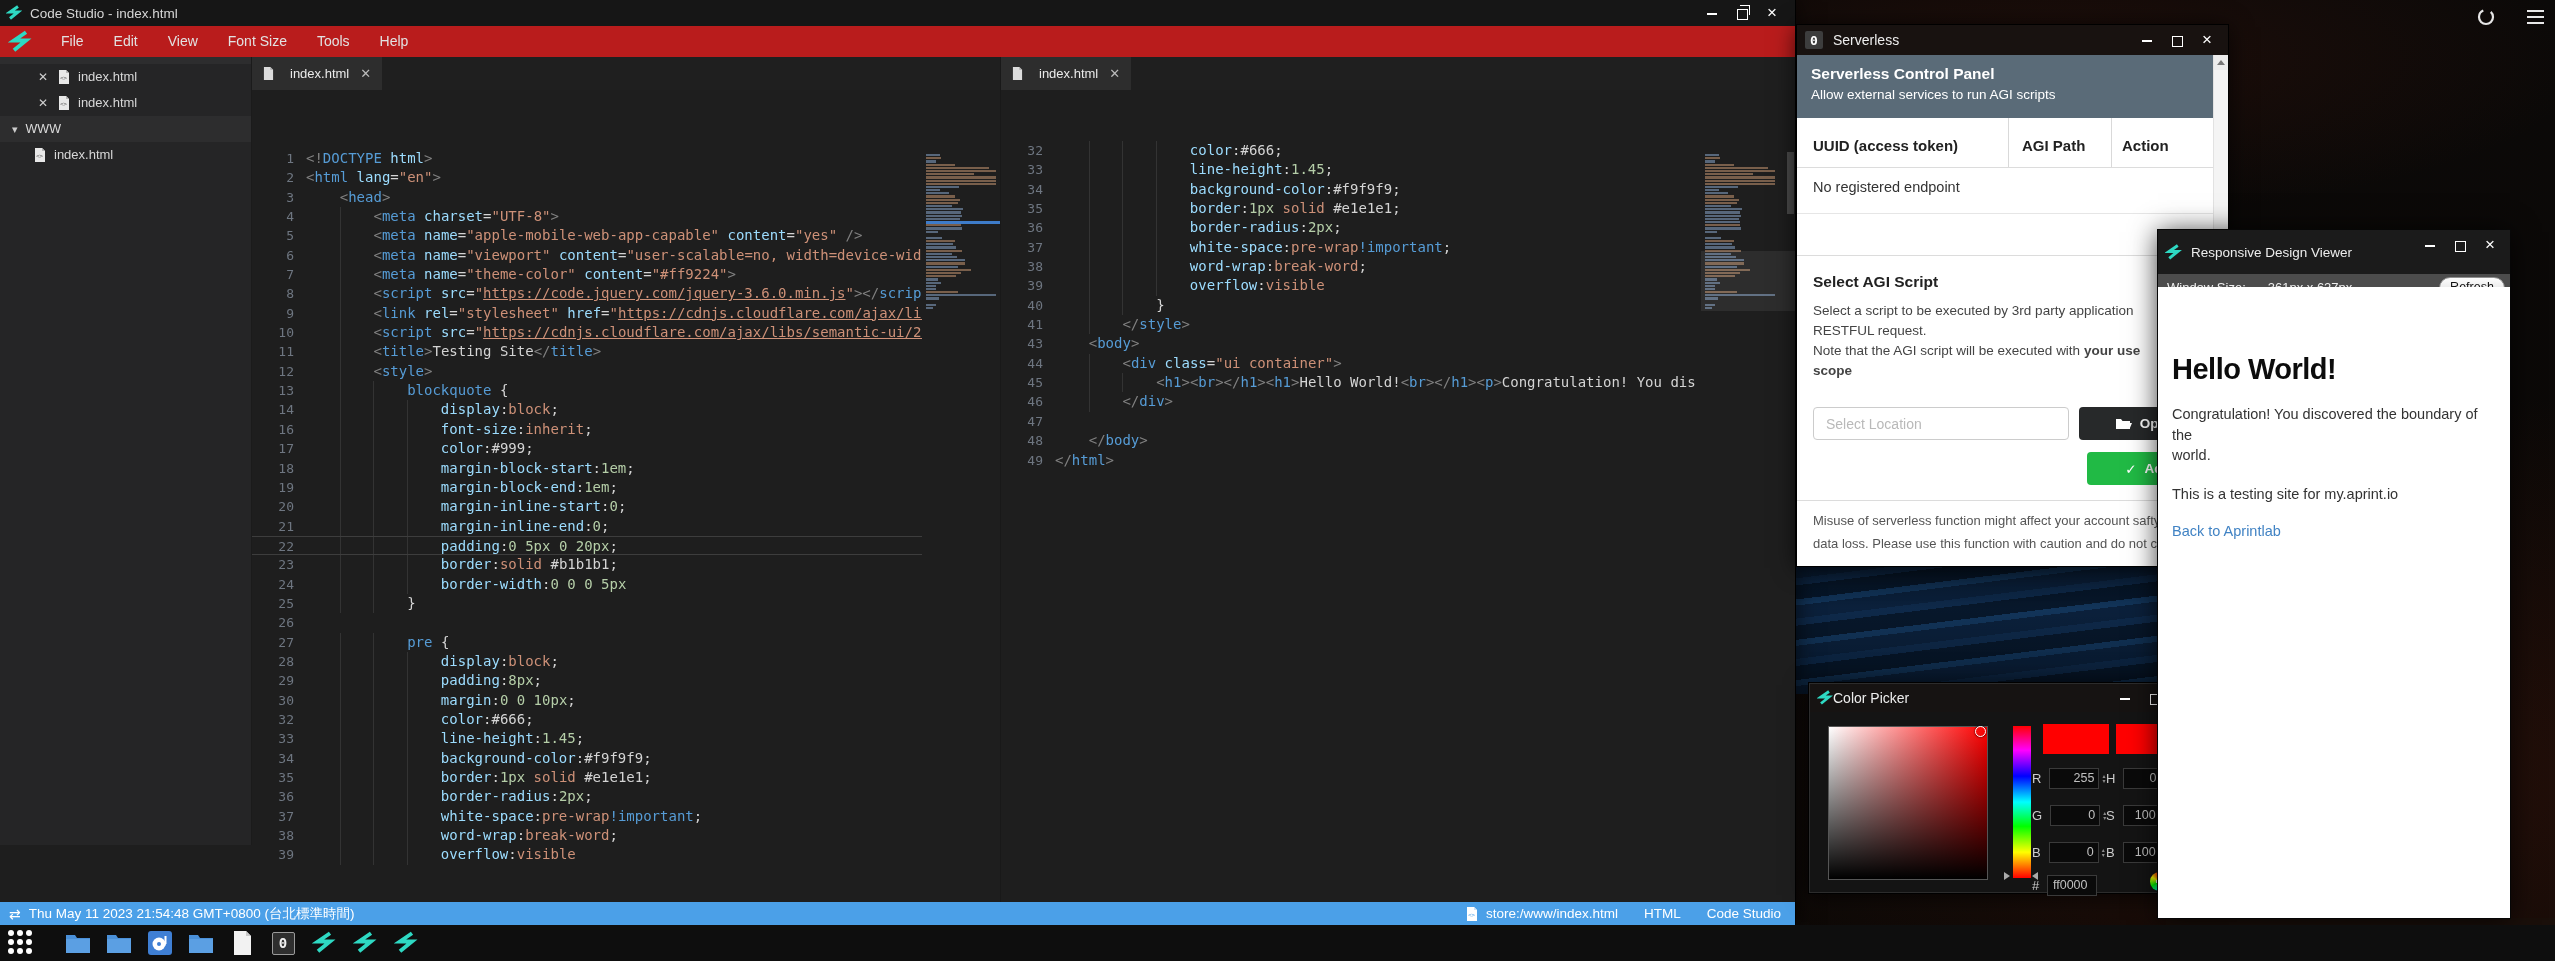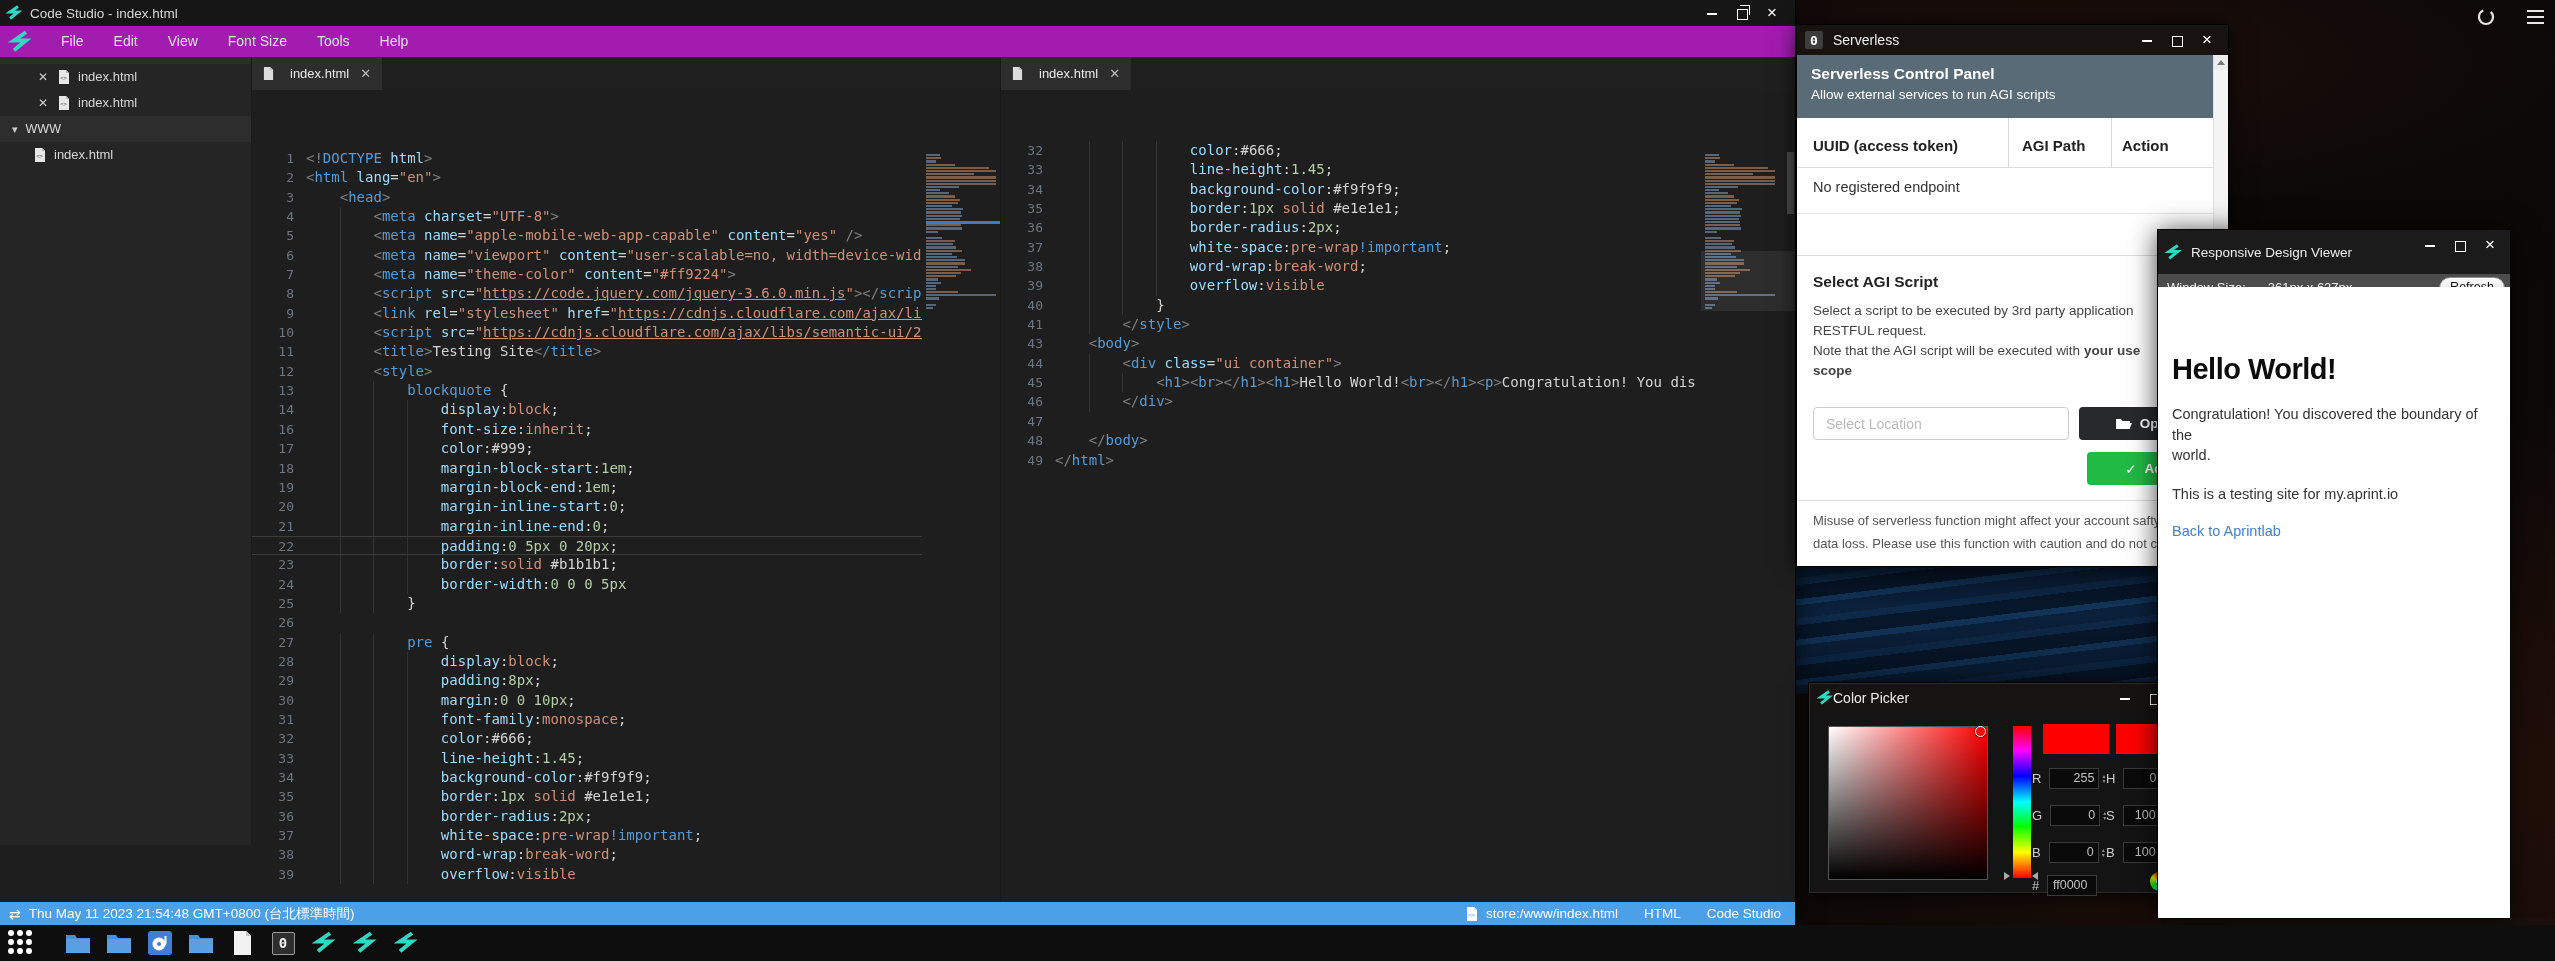--- a/index.html
+++ b/index.html
@@ -25,21 +25,21 @@
   .ctl-box{display:inline-block;width:9px;height:9px;border:1.4px solid #fff;vertical-align:middle}
   .ctl-restore{position:relative;display:inline-block;width:9px;height:9px;border:1.4px solid #fff;vertical-align:middle}
   .ctl-restore:before{content:"";position:absolute;left:2px;top:-5px;width:9px;height:9px;border:1.4px solid #fff;border-bottom:none;border-left:none}
   .ctl-min-bar{display:inline-block;width:10px;height:2px;background:#fff;vertical-align:middle}
   
   #cs{left:0;top:0;width:1795px;height:925px;background:#1e1e1e}
   #cs-titlebar{left:0;top:0;width:1795px;height:26px;background:#161616;display:flex;align-items:center}
   #cs-titlebar .t{color:#d6d6d6;font-size:13.5px;margin-left:8px}
   #cs-controls{position:absolute;right:8px;top:0;display:flex;height:26px;align-items:center}
   #cs-controls .ctl{line-height:26px}
-  #cs-menubar{left:0;top:26px;width:1795px;height:31px;background:#a21caf;display:flex;align-items:center}
+  #cs-menubar{left:0;top:26px;width:1795px;height:31px;background:#b91c1c;display:flex;align-items:center}
   .menu-item{color:#e2e2e2;font-size:14px;padding:0 15px;height:31px;line-height:31px}
   
   #sidebar{left:0;top:57px;width:252px;height:845px;background:#252526;border-right:1px solid #1b1b1b;box-sizing:border-box}
   #sb-head{padding:12px 0 0 10px;color:#c5c5c5;font-size:12.5px;height:26px}
   .sb-sec{height:26px;line-height:26px;background:#2d2d2e;color:#dcdcdc;font-size:12.5px;display:flex;align-items:center}
   .sb-sec .chev{margin:0 8px 0 12px;color:#cccccc;font-size:11px}
   .sb-item{height:26px;line-height:26px;color:#d7d7d7;font-size:13px;display:flex;align-items:center}
   .sb-x{color:#d0d0d0;font-size:12px;margin:0 10px 0 38px;width:10px}
   .sb-item.nox .fico{margin-left:34px}
   .fico{width:12px;height:14px;margin-right:8px;flex:none}
@@ -277,21 +277,20 @@
         <div class="code-row"><span class="gut">21</span><span class="codetxt"><span class="tk-o">                </span><span class="tk-p">margin-inline-end</span><span class="tk-o">:</span><span class="tk-n">0</span><span class="tk-o">;</span></span><i class="guide" style="left: 87.7px;"></i><i class="guide" style="left: 121.4px;"></i><i class="guide" style="left: 155.1px;"></i></div>
         <div class="code-row active"><span class="gut">22</span><span class="codetxt"><span class="tk-o">                </span><span class="tk-p">padding</span><span class="tk-o">:</span><span class="tk-n">0 5px 0 20px</span><span class="tk-o">;</span></span><i class="guide" style="left: 87.7px;"></i><i class="guide" style="left: 121.4px;"></i><i class="guide" style="left: 155.1px;"></i></div>
         <div class="code-row"><span class="gut">23</span><span class="codetxt"><span class="tk-o">                </span><span class="tk-p">border</span><span class="tk-o">:</span><span class="tk-v">solid</span><span class="tk-d"> #b1b1b1</span><span class="tk-o">;</span></span><i class="guide" style="left: 87.7px;"></i><i class="guide" style="left: 121.4px;"></i><i class="guide" style="left: 155.1px;"></i></div>
         <div class="code-row"><span class="gut">24</span><span class="codetxt"><span class="tk-o">                </span><span class="tk-p">border-width</span><span class="tk-o">:</span><span class="tk-n">0 0 0 5px</span></span><i class="guide" style="left: 87.7px;"></i><i class="guide" style="left: 121.4px;"></i><i class="guide" style="left: 155.1px;"></i></div>
         <div class="code-row"><span class="gut">25</span><span class="codetxt"><span class="tk-o">            </span><span class="tk-o">}</span></span><i class="guide" style="left: 87.7px;"></i><i class="guide" style="left: 121.4px;"></i></div>
         <div class="code-row"><span class="gut">26</span><span class="codetxt"></span></div>
         <div class="code-row"><span class="gut">27</span><span class="codetxt"><span class="tk-o">            </span><span class="tk-t">pre</span><span class="tk-o"> {</span></span><i class="guide" style="left: 87.7px;"></i><i class="guide" style="left: 121.4px;"></i></div>
         <div class="code-row"><span class="gut">28</span><span class="codetxt"><span class="tk-o">                </span><span class="tk-p">display</span><span class="tk-o">:</span><span class="tk-v">block</span><span class="tk-o">;</span></span><i class="guide" style="left: 87.7px;"></i><i class="guide" style="left: 121.4px;"></i><i class="guide" style="left: 155.1px;"></i></div>
         <div class="code-row"><span class="gut">29</span><span class="codetxt"><span class="tk-o">                </span><span class="tk-p">padding</span><span class="tk-o">:</span><span class="tk-n">8px</span><span class="tk-o">;</span></span><i class="guide" style="left: 87.7px;"></i><i class="guide" style="left: 121.4px;"></i><i class="guide" style="left: 155.1px;"></i></div>
         <div class="code-row"><span class="gut">30</span><span class="codetxt"><span class="tk-o">                </span><span class="tk-p">margin</span><span class="tk-o">:</span><span class="tk-n">0 0 10px</span><span class="tk-o">;</span></span><i class="guide" style="left: 87.7px;"></i><i class="guide" style="left: 121.4px;"></i><i class="guide" style="left: 155.1px;"></i></div>
-        <div class="code-row"><span class="gut">31</span><span class="codetxt"><span class="tk-o">                </span><span class="tk-p">font-family</span><span class="tk-o">:</span><span class="tk-v">monospace</span><span class="tk-o">;</span></span><i class="guide" style="left: 87.7px;"></i><i class="guide" style="left: 121.4px;"></i><i class="guide" style="left: 155.1px;"></i></div>
         <div class="code-row"><span class="gut">32</span><span class="codetxt"><span class="tk-o">                </span><span class="tk-p">color</span><span class="tk-o">:</span><span class="tk-d">#666</span><span class="tk-o">;</span></span><i class="guide" style="left: 87.7px;"></i><i class="guide" style="left: 121.4px;"></i><i class="guide" style="left: 155.1px;"></i></div>
         <div class="code-row"><span class="gut">33</span><span class="codetxt"><span class="tk-o">                </span><span class="tk-p">line-height</span><span class="tk-o">:</span><span class="tk-n">1.45</span><span class="tk-o">;</span></span><i class="guide" style="left: 87.7px;"></i><i class="guide" style="left: 121.4px;"></i><i class="guide" style="left: 155.1px;"></i></div>
         <div class="code-row"><span class="gut">34</span><span class="codetxt"><span class="tk-o">                </span><span class="tk-p">background-color</span><span class="tk-o">:</span><span class="tk-d">#f9f9f9</span><span class="tk-o">;</span></span><i class="guide" style="left: 87.7px;"></i><i class="guide" style="left: 121.4px;"></i><i class="guide" style="left: 155.1px;"></i></div>
         <div class="code-row"><span class="gut">35</span><span class="codetxt"><span class="tk-o">                </span><span class="tk-p">border</span><span class="tk-o">:</span><span class="tk-n">1px</span><span class="tk-v"> solid</span><span class="tk-d"> #e1e1e1</span><span class="tk-o">;</span></span><i class="guide" style="left: 87.7px;"></i><i class="guide" style="left: 121.4px;"></i><i class="guide" style="left: 155.1px;"></i></div>
         <div class="code-row"><span class="gut">36</span><span class="codetxt"><span class="tk-o">                </span><span class="tk-p">border-radius</span><span class="tk-o">:</span><span class="tk-n">2px</span><span class="tk-o">;</span></span><i class="guide" style="left: 87.7px;"></i><i class="guide" style="left: 121.4px;"></i><i class="guide" style="left: 155.1px;"></i></div>
         <div class="code-row"><span class="gut">37</span><span class="codetxt"><span class="tk-o">                </span><span class="tk-p">white-space</span><span class="tk-o">:</span><span class="tk-v">pre-wrap</span><span class="tk-i">!important</span><span class="tk-o">;</span></span><i class="guide" style="left: 87.7px;"></i><i class="guide" style="left: 121.4px;"></i><i class="guide" style="left: 155.1px;"></i></div>
         <div class="code-row"><span class="gut">38</span><span class="codetxt"><span class="tk-o">                </span><span class="tk-p">word-wrap</span><span class="tk-o">:</span><span class="tk-v">break-word</span><span class="tk-o">;</span></span><i class="guide" style="left: 87.7px;"></i><i class="guide" style="left: 121.4px;"></i><i class="guide" style="left: 155.1px;"></i></div>
         <div class="code-row"><span class="gut">39</span><span class="codetxt"><span class="tk-o">                </span><span class="tk-p">overflow</span><span class="tk-o">:</span><span class="tk-v">visible</span></span><i class="guide" style="left: 87.7px;"></i><i class="guide" style="left: 121.4px;"></i><i class="guide" style="left: 155.1px;"></i></div>
       </div>
     <div id="mmL" class="minimap">

